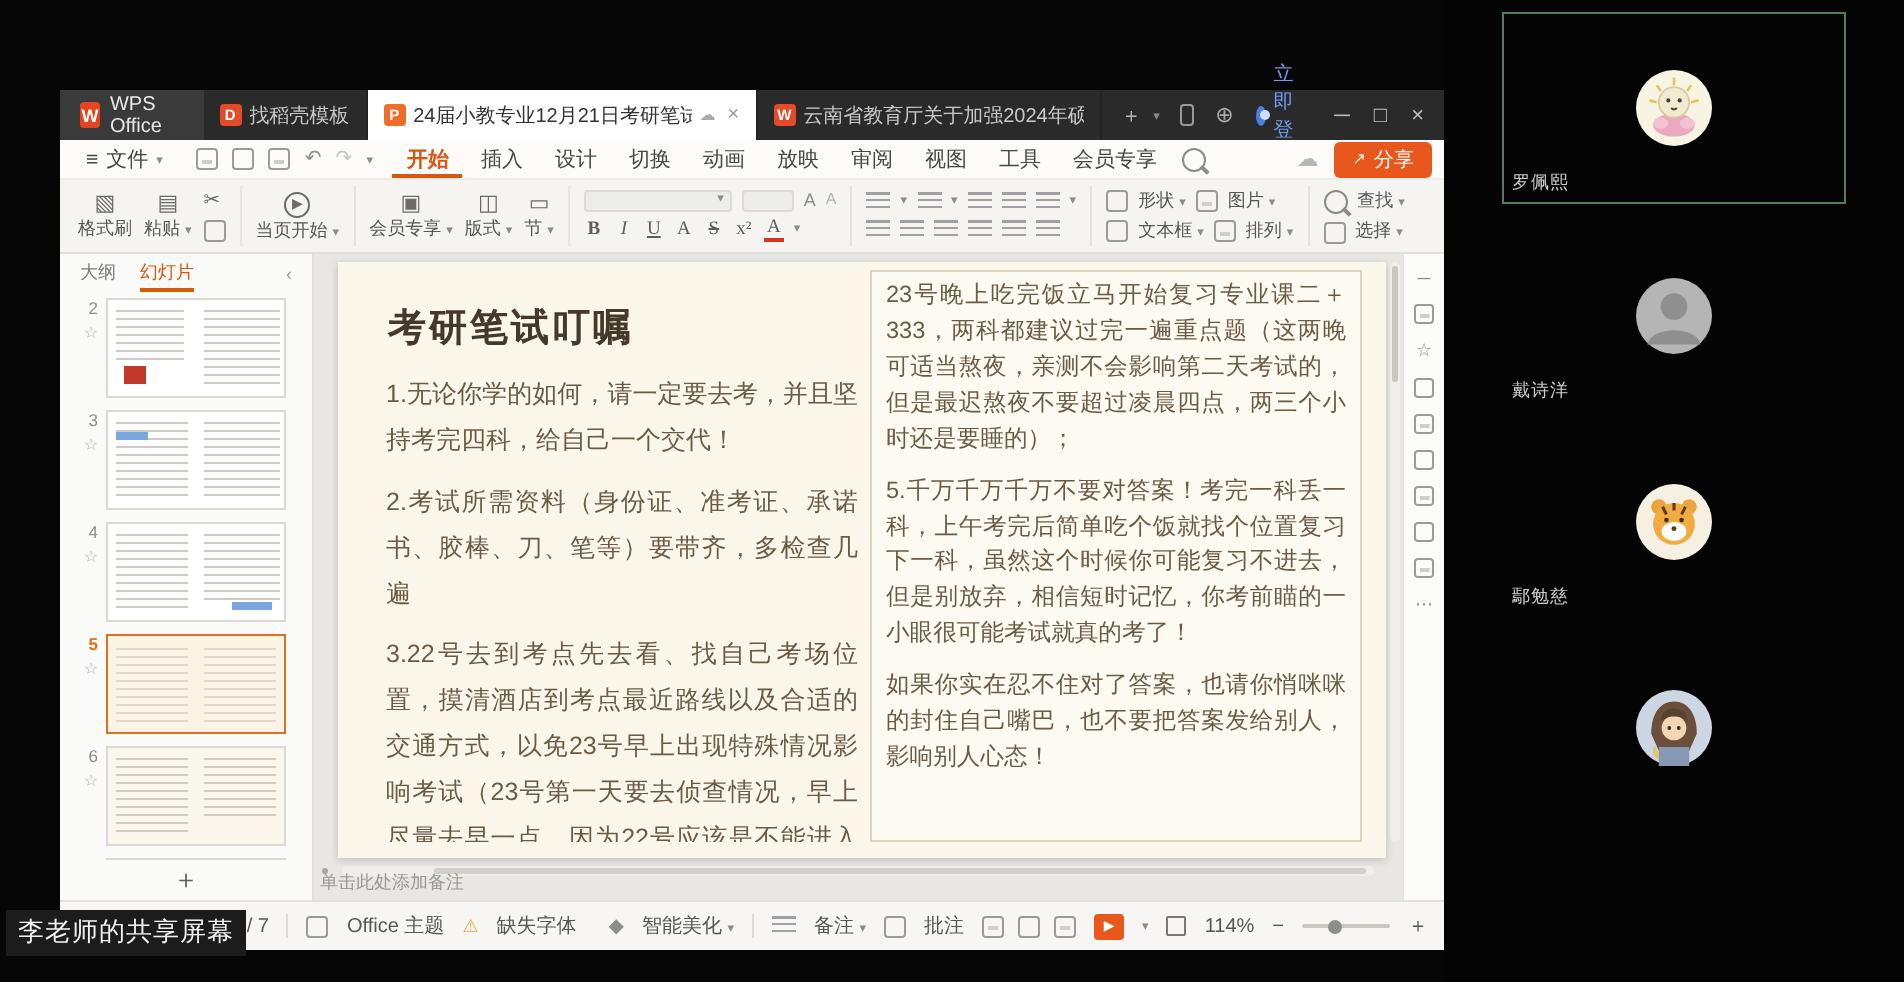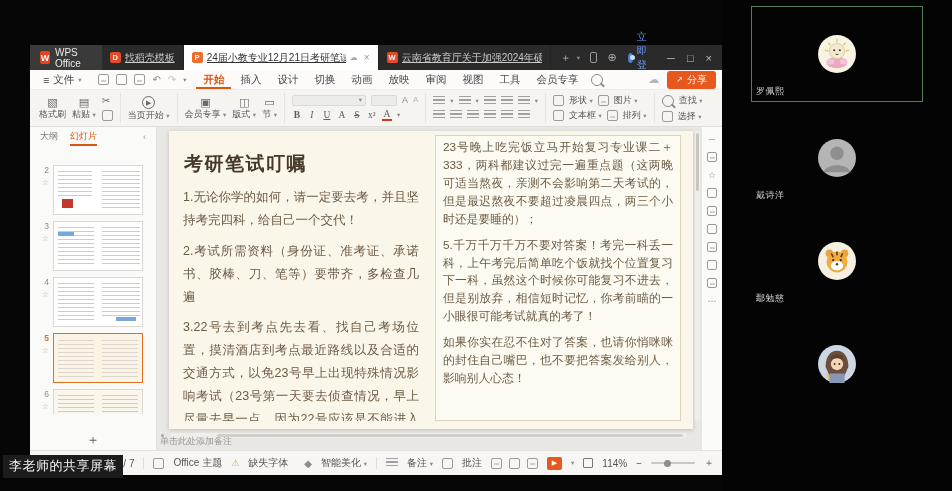--- a/index.html
+++ b/index.html
@@ -9,21 +9,21 @@
   
   .wps{position:absolute;left:30px;top:45px;width:692px;height:430px;background:#fff;
        display:flex;flex-direction:column;}
 
   
   .tabbar{height:25px;background:#2a2a2a;display:flex;align-items:stretch;color:#c9c9c9;font-size:10px;flex:none;}
   .brand{display:flex;align-items:center;gap:5px;padding:0 10px;background:#3a3a3a;color:#e8e8e8;}
   .wlogo{width:14px;height:13px;background:#e8431f;color:#fff;border-radius:2px;font-weight:bold;
          font-size:9px;display:flex;align-items:center;justify-content:center;}
   .dtab{display:flex;align-items:center;gap:4px;padding:0 8px;max-width:178px;border-right:1px solid #232323;}
-  .dtab .tlabel{white-space:nowrap;overflow:hidden;max-width:140px;text-decoration:underline;}
+  .dtab .tlabel{white-space:nowrap;overflow:hidden;max-width:140px;}
   .dtab.active{background:#fff;color:#333;}
   .ticon{width:11px;height:11px;border-radius:2px;color:#fff;font-size:7.5px;font-weight:bold;
          display:flex;align-items:center;justify-content:center;flex:none;}
   .ticon.red{background:#e34b2a;} .ticon.orange{background:#ef6c2d;}
   .tclose{color:#999;font-size:10px;padding-left:2px;}
   .newtab{display:flex;align-items:center;gap:6px;padding:0 10px;color:#bbb;}
   .tb-right{margin-left:auto;display:flex;align-items:center;gap:11px;padding-right:10px;}
   .login{color:#6f9bf0;display:flex;gap:4px;align-items:center;}
   .phead{width:10px;height:10px;border-radius:50%;background:#4a7fe0;position:relative;}
   .phead:after{content:"";position:absolute;left:2.5px;top:2px;width:5px;height:5px;border-radius:50%;background:#cfe0ff;}
@@ -59,21 +59,21 @@
   .pgi{width:12px;height:10px;background:
        repeating-linear-gradient(180deg,#84848a 0 1.3px,transparent 1.3px 3.4px);opacity:.75;}
   .playcirc{width:13px;height:13px;border:1.3px solid #6b6b67;border-radius:50%;color:#6b6b67;font-size:7px;
             display:flex;align-items:center;justify-content:center;box-sizing:border-box;}
 
   
   .wbody{flex:1;display:flex;min-height:0;background:#e9e7e3;}
 
   
   .slidepanel{width:126px;background:#fafaf8;border-right:1px solid #e2e0dc;display:flex;flex-direction:column;
-              font-size:9px;flex:none;gap:16px;}
+              font-size:9px;flex:none;}
   .sp-head{height:19px;display:flex;align-items:center;gap:12px;padding:0 10px;color:#7a7a76;flex:none;}
   .sp-tab{height:100%;display:flex;align-items:center;}
   .sp-tab.active{color:#d9560f;box-shadow:inset 0 -2px 0 #d9560f;}
   .sp-coll{margin-left:auto;color:#9a9a96;}
   .thumbs{flex:1;overflow:hidden;padding:3px 2px 0 6px;}
   .trow{display:flex;gap:4px;margin-bottom:6px;}
   .tside{display:flex;flex-direction:column;align-items:flex-end;gap:3px;width:13px;flex:none;}
   .tnum{color:#8b8b88;font-size:8.5px;}
   .tnum.sel{color:#e0701f;font-weight:bold;}
   .tstar{color:#b0b0ac;font-size:8px;}
@@ -81,21 +81,21 @@
   .tbox.sel{background:#fbf3e3;border:1.6px solid #e0701f;}
   .tl{position:absolute;background:repeating-linear-gradient(180deg,#cfccc6 0 1px,transparent 1px 4px);}
   .redchip{position:absolute;width:11px;height:9px;background:#c2392b;}
   .bluechip{position:absolute;height:4px;background:#7aa7e0;}
   .addslide{height:20px;display:flex;align-items:center;justify-content:center;color:#5e5e5a;font-size:13px;flex:none;}
 
   
   .canvas{flex:1;position:relative;min-width:0;}
   .slide{position:absolute;left:12px;top:4px;width:524px;height:298px;background:#fbf6ea;
          box-shadow:0 1px 4px rgba(0,0,0,.18);}
-  .col-l{position:absolute;left:14px;top:4px;width:236px;bottom:8px;overflow:hidden;}
+  .col-l{position:absolute;left:24px;top:4px;width:236px;bottom:8px;overflow:hidden;}
   .col-r{position:absolute;left:266px;top:4px;width:246px;bottom:8px;background:#fdfaf2;
          border:1px solid #ded3bc;padding:3px 7px;box-sizing:border-box;overflow:hidden;}
   .stitle{font-size:19px;font-weight:bold;color:#453a29;margin:16px 0 9px 1px;letter-spacing:1.5px;}
   .col-l p{font-size:12.5px;line-height:1.83;color:#6b5b45;text-align:justify;margin:0 0 8px;}
   .col-r p{font-size:11.8px;line-height:1.52;color:#6b5b45;text-align:justify;margin:0 0 8px;}
   .vscroll{position:absolute;right:1px;top:4px;width:5px;height:290px;background:#efeeea;border-radius:3px;}
   .vscroll i{position:absolute;left:1px;right:1px;top:2px;height:58px;background:#c9c6c0;border-radius:3px;display:block;}
   .hscroll{position:absolute;left:14px;right:14px;top:306px;height:5px;background:#efeeea;border-radius:3px;}
   .hscroll i{position:absolute;top:1px;bottom:1px;left:46px;right:4px;background:#d2cfca;border-radius:3px;display:block;}
   .hdot{position:absolute;left:4px;top:307px;width:3px;height:3px;border-radius:50%;background:#aaa7a2;}

